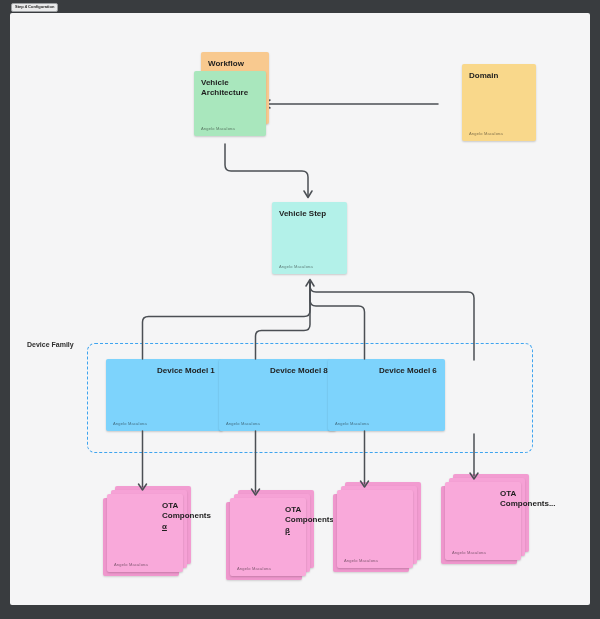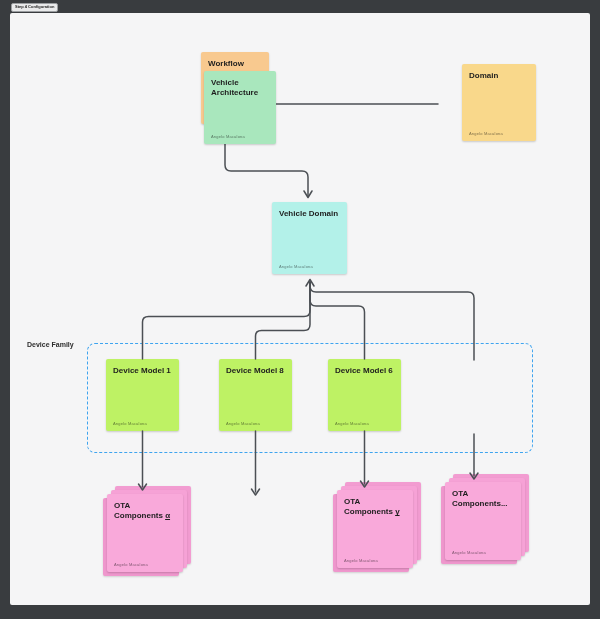--- a/index.html
+++ b/index.html
@@ -9,42 +9,42 @@
   .stage{position:absolute;left:0;top:0;width:600px;height:619px;}
   .badge{position:absolute;left:11px;top:3px;background:#e9eaeb;border:0.5px solid #9a9da0;border-radius:2px;
          font-size:4px;font-weight:700;color:#1c1c1c;padding:1px 3px;line-height:1.2;white-space:nowrap;}
   .note{position:absolute;border-radius:2px;box-shadow:0 1px 2px rgba(0,0,0,0.18);}
   .note .title{padding:7px 7px 0 7px;font-size:8px;font-weight:600;color:#1e1e1e;line-height:1.3;}
   .note .author{position:absolute;left:7px;bottom:5px;font-size:4px;color:rgba(0,0,0,0.5);letter-spacing:0.2px;}
   .orange{background:#f8c98f;}
   .green{background:#a9e7bd;}
   .yellow{background:#f9d88b;margin-left:24px;}
   .cyan{background:#b3f1e9;}
-  .purple{background:#bef264;}
+  .purple{background:#7dd3fc;padding-left:44px;}
   .pink{background:#f9a9da;}
   .n-wc{left:201px;top:52px;width:68px;height:72px;z-index:1;}
-  .n-va{left:204px;top:71px;width:72px;height:73px;z-index:2;}
+  .n-va{left:194px;top:71px;width:72px;height:65px;z-index:2;}
   .n-dom{left:438px;top:64px;width:74px;height:77px;}
   .n-vm{left:272px;top:202px;width:75px;height:72px;}
   .n-dm1{left:106px;top:359px;width:73px;height:72px;}
   .n-dm2{left:219px;top:359px;width:73px;height:72px;}
   .n-dm3{left:328px;top:359px;width:73px;height:72px;}
   .n-dm4{left:437px;top:360px;width:74px;height:74px;}
   .group-box{position:absolute;left:87px;top:343px;width:444px;height:108px;border:1.5px dashed #3ea4ef;border-radius:8px;}
   .group-label{position:absolute;left:27px;top:341px;font-size:7px;font-weight:600;color:#2d2d2d;}
   .stack{position:absolute;width:76px;height:78px;}
   .s1{left:107px;top:494px;}
   .s2{left:230px;top:498px;}
   .s3{left:337px;top:490px;}
   .s4{left:445px;top:482px;}
   .layer{position:absolute;inset:0;border-radius:2px;box-shadow:0 1px 2px rgba(0,0,0,0.15);}
   .layer.b1{transform:translate(8px,-8px);background:#f29cd1;}
   .layer.b2{transform:translate(4px,-4px);background:#f6a2d6;}
   .layer.b3{transform:translate(-4px,4px);background:#ef97cd;}
-  .stack .note{position:absolute;inset:0;}
+  .stack .note{position:absolute;inset:0;padding-left:48px;}
   .u{text-decoration:underline;text-underline-offset:1px;}
   .overlay{position:absolute;left:0;top:0;width:600px;height:619px;pointer-events:none;}
 </style>
 </head>
 <body>
 
 <div class="frame">
   <div class="canvas"></div>
   <div class="stage">
 
@@ -61,21 +61,21 @@
       <div class="title">Vehicle Architecture</div>
       <div class="author">Angelo Macalona</div>
     </div>
 
     <div class="note yellow n-dom">
       <div class="title">Domain</div>
       <div class="author">Angelo Macalona</div>
     </div>
 
     <div class="note cyan n-vm">
-      <div class="title">Vehicle Domain</div>
+      <div class="title">Vehicle Step</div>
       <div class="author">Angelo Macalona</div>
     </div>
 
     <div class="note purple n-dm1">
       <div class="title">Device Model 1</div>
       <div class="author">Angelo Macalona</div>
     </div>
     <div class="note purple n-dm2">
       <div class="title">Device Model 8</div>
       <div class="author">Angelo Macalona</div>
@@ -88,27 +88,35 @@
     <div class="stack s1">
       <div class="layer b1"></div>
       <div class="layer b3"></div>
       <div class="layer b2"></div>
       <div class="note pink">
         <div class="title"><span>OTA Components</span> <span class="u">α</span></div>
         <div class="author">Angelo Macalona</div>
       </div>
     </div>
 
+    <div class="stack s2">
+      <div class="layer b1"></div>
+      <div class="layer b3"></div>
+      <div class="layer b2"></div>
+      <div class="note pink">
+        <div class="title"><span>OTA Components</span> <span class="u">β</span></div>
+        <div class="author">Angelo Macalona</div>
+      </div>
+    </div>
 
     <div class="stack s3">
       <div class="layer b1"></div>
       <div class="layer b3"></div>
       <div class="layer b2"></div>
       <div class="note pink">
-        <div class="title"><span>OTA Components</span> <span class="u">γ</span></div>
         <div class="author">Angelo Macalona</div>
       </div>
     </div>
 
     <div class="stack s4">
       <div class="layer b1"></div>
       <div class="layer b3"></div>
       <div class="layer b2"></div>
       <div class="note pink">
         <div class="title"><span>OTA Components...</span><span class=""></span></div>

